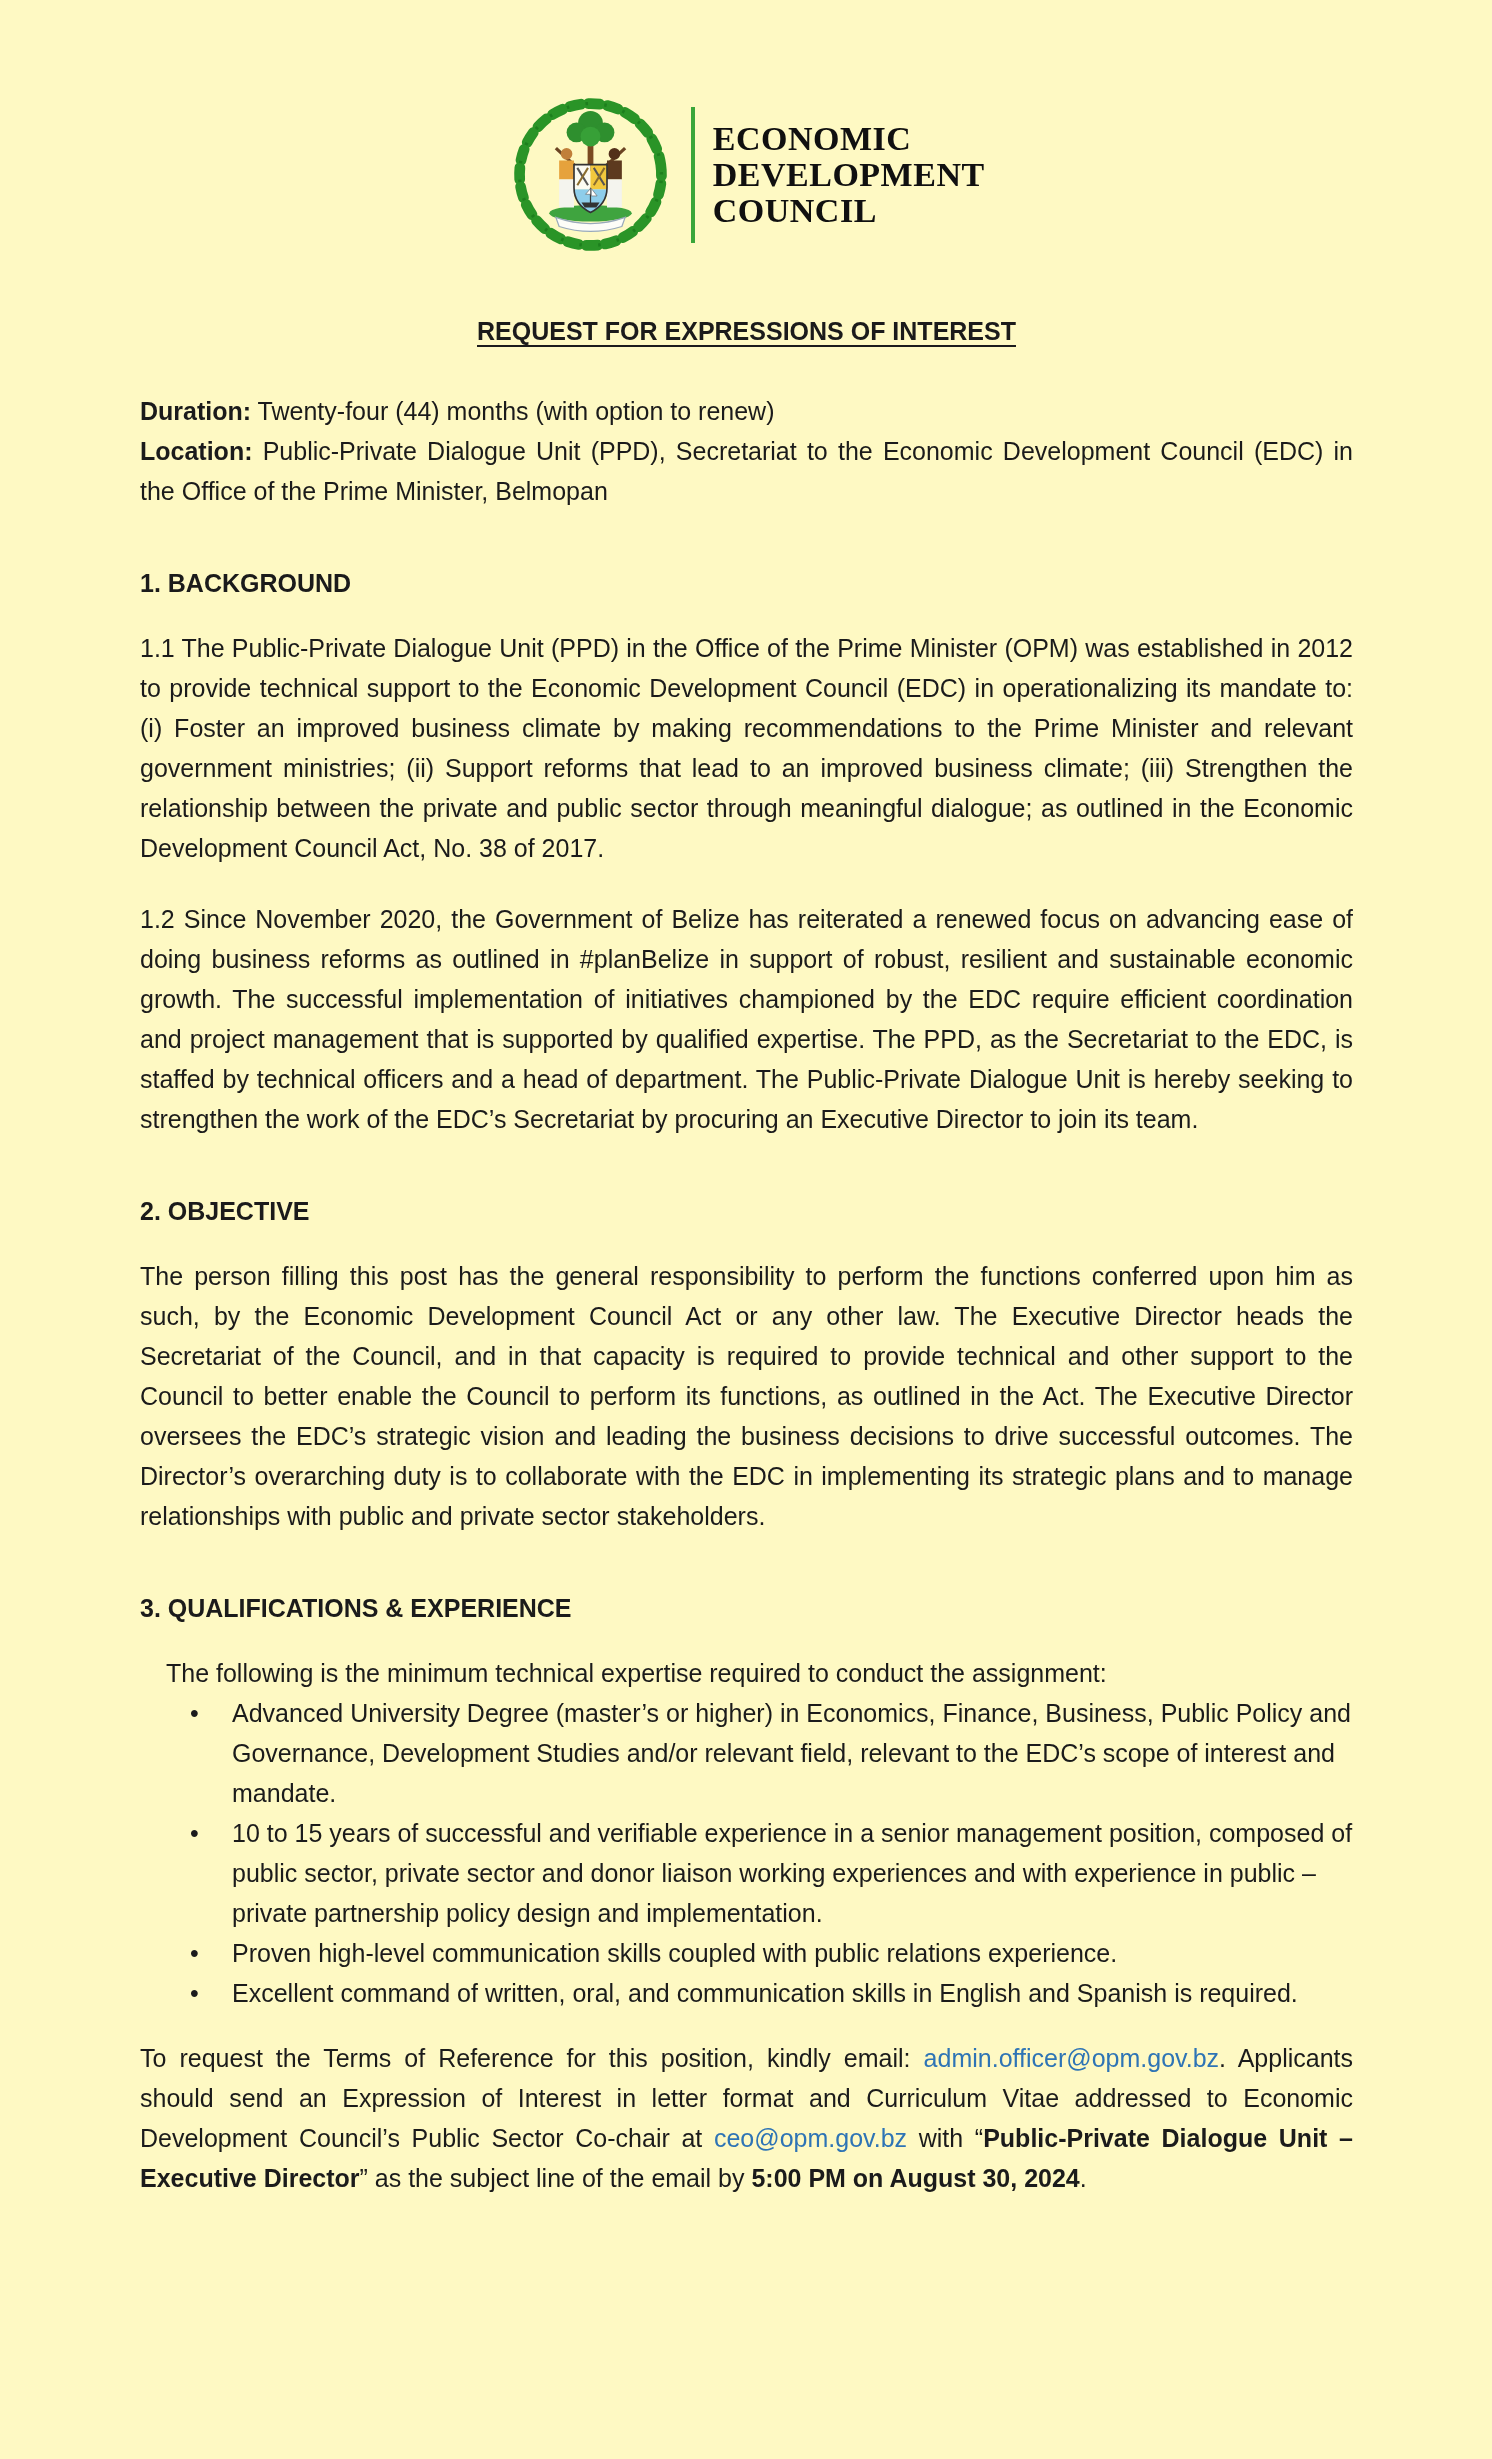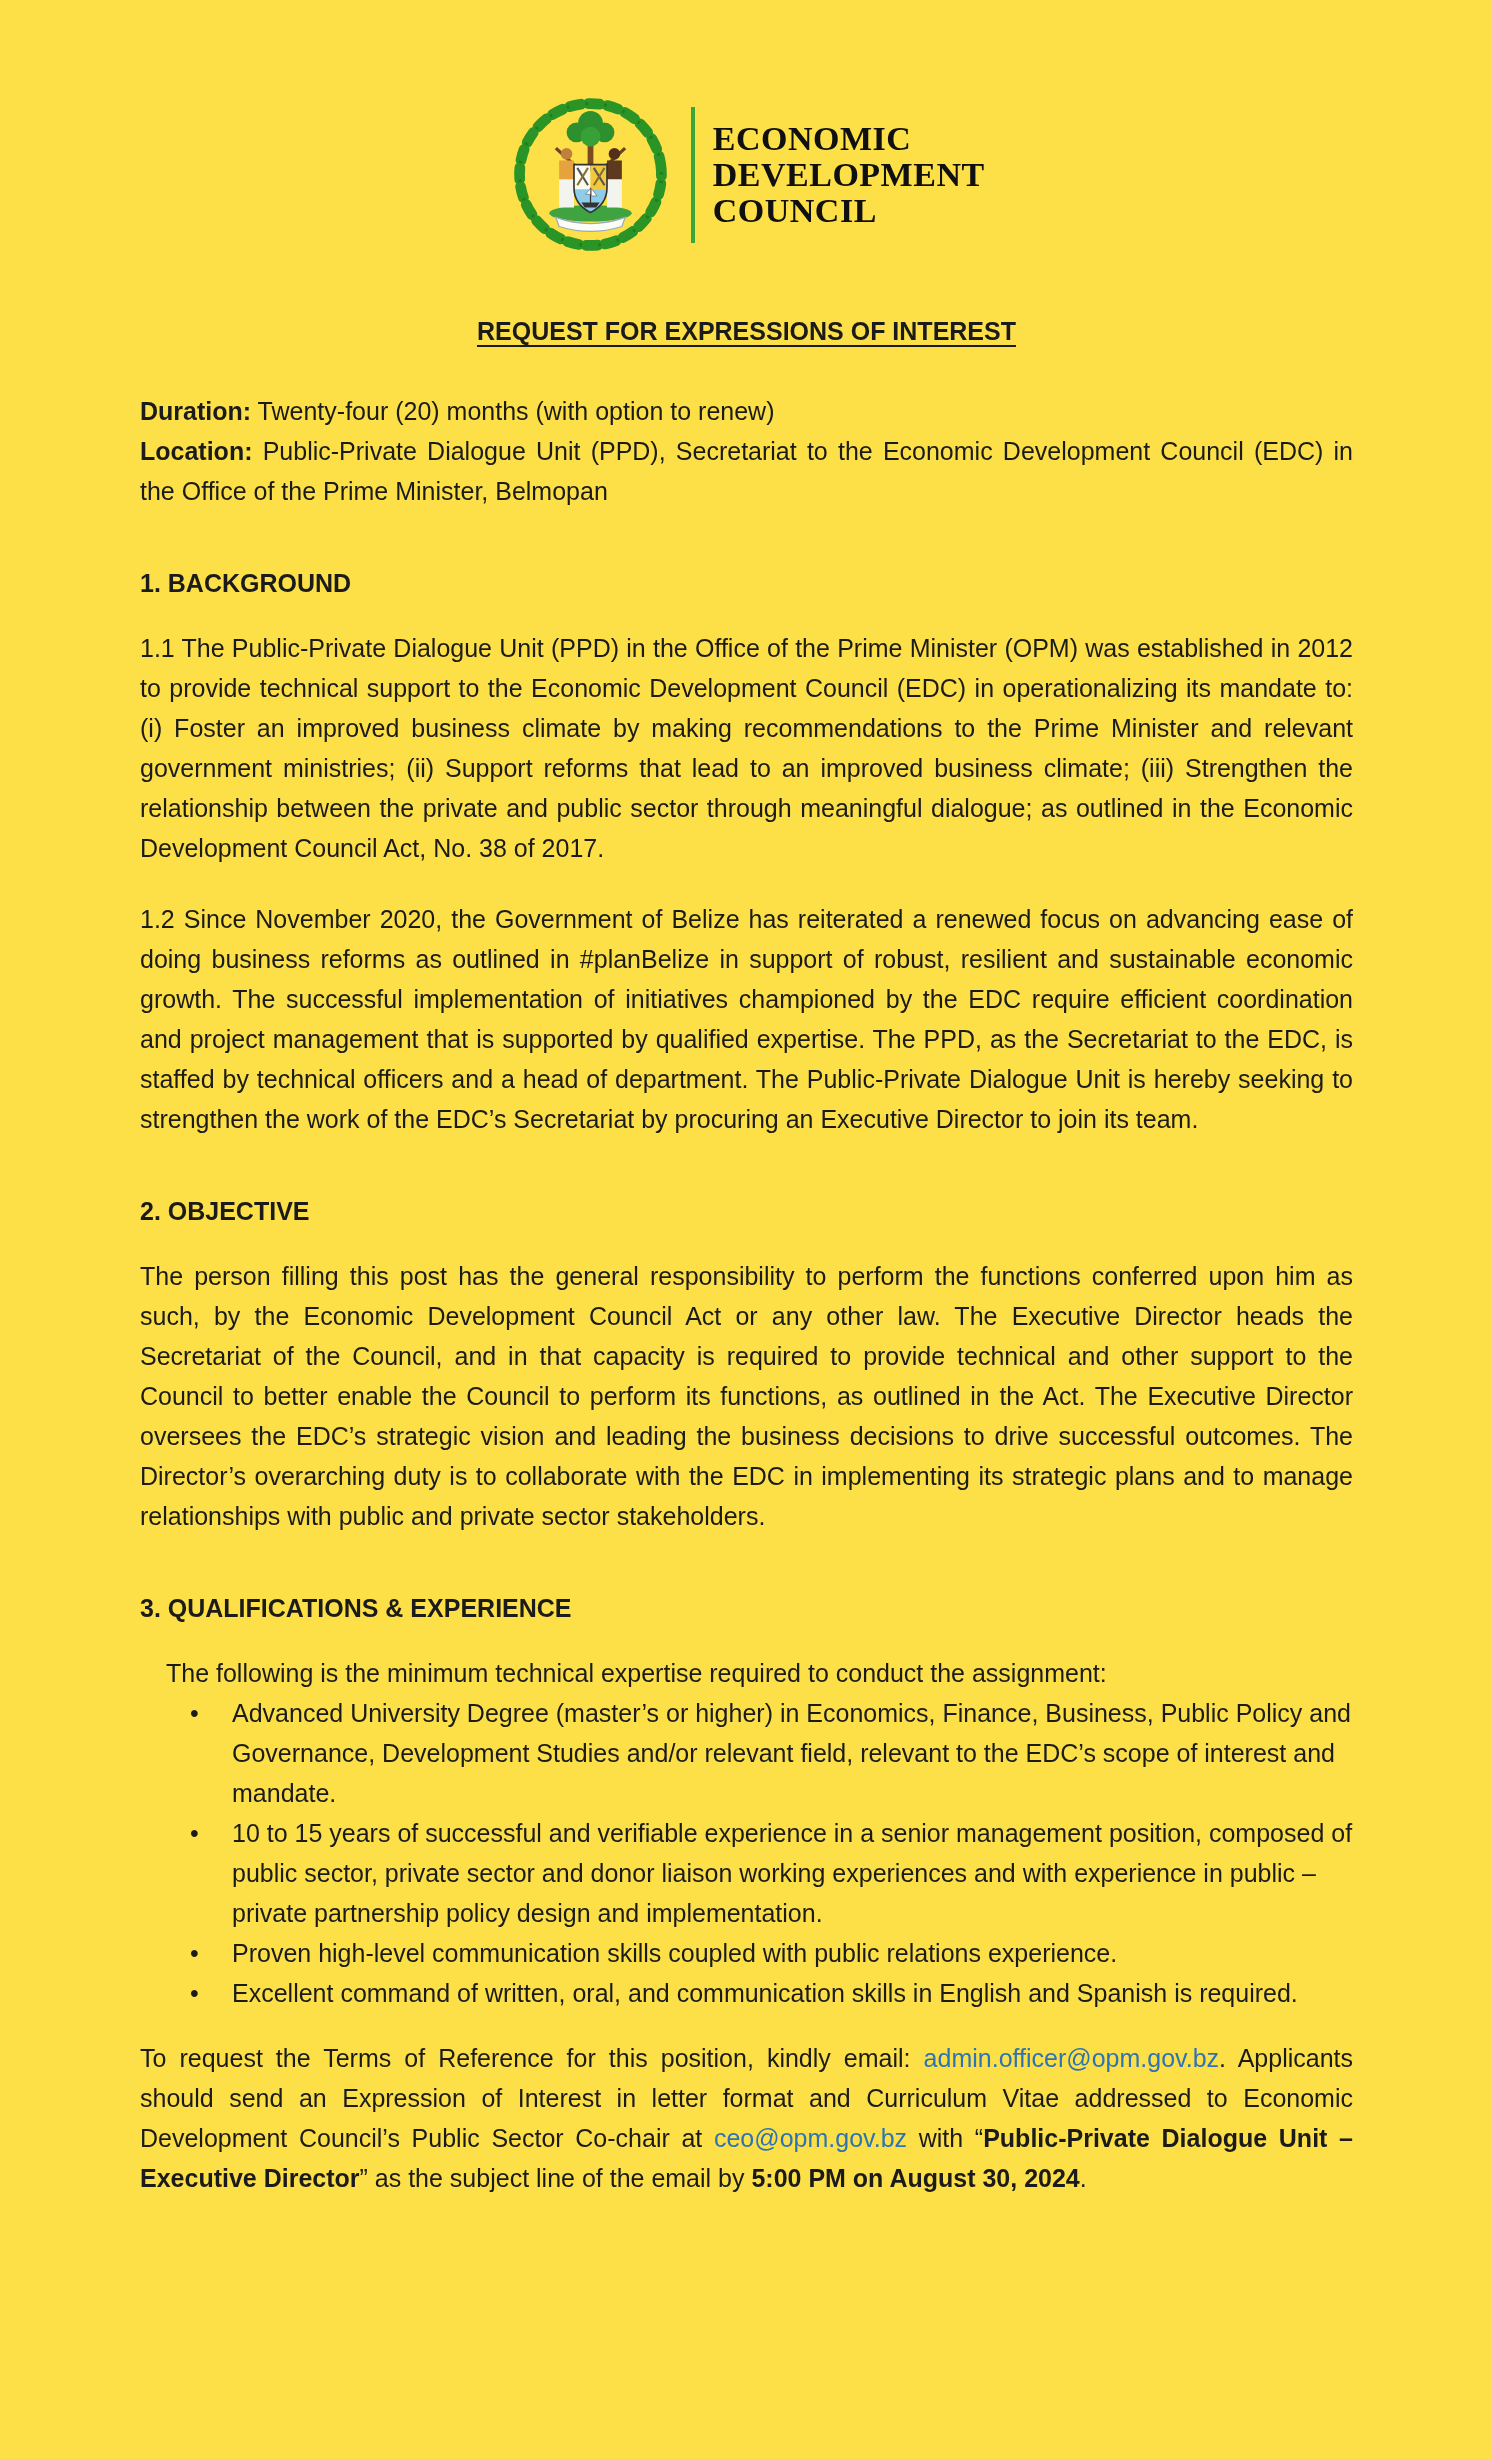--- a/index.html
+++ b/index.html
@@ -1,17 +1,17 @@
 <!DOCTYPE html>
 <html><head>
 <meta charset="utf-8">
 <style>
   html,body{margin:0;padding:0;background:#ffffff;}
   .page{
-    width:1493px;height:2459px;background:#fde047;box-sizing:border-box;
+    width:1493px;height:2459px;background:#fef9c3;box-sizing:border-box;
     padding:92px 140px 0 140px;
     font-family:"Liberation Sans",sans-serif;
     font-size:25px;line-height:40px;color:#1b1b1b;
   }
   
   .logo-row{display:flex;justify-content:center;align-items:center;gap:17.3px;}
   .crest{width:165px;height:165px;flex:0 0 auto;}
   .logo-divider{width:4.8px;height:136px;background:#3aa63a;flex:0 0 auto;}
   .wordmark{
     font-family:"Liberation Serif",serif;font-weight:bold;color:#101010;
@@ -93,21 +93,21 @@
     <div class="wordmark">
       <div>ECONOMIC</div>
       <div>DEVELOPMENT</div>
       <div>COUNCIL</div>
     </div>
   </div>
 
   <div class="doc-title">REQUEST FOR EXPRESSIONS OF INTEREST</div>
 
   <div class="job-block">
-    <div><span class="job-label">Duration:</span><span> Twenty-four (20) months (with option to renew)</span></div>
+    <div><span class="job-label">Duration:</span><span> Twenty-four (44) months (with option to renew)</span></div>
     <div><span class="job-label">Location:</span><span> Public-Private Dialogue Unit (PPD), Secretariat to the Economic Development Council (EDC) in the Office of the Prime Minister, Belmopan</span></div>
   </div>
 
   <div class="section-heading">1. BACKGROUND</div>
   <div class="para">1.1 The Public-Private Dialogue Unit (PPD) in the Office of the Prime Minister (OPM) was established in 2012 to provide technical support to the Economic Development Council (EDC) in operationalizing its mandate to: (i) Foster an improved business climate by making recommendations to the Prime Minister and relevant government ministries; (ii) Support reforms that lead to an improved business climate; (iii) Strengthen the relationship between the private and public sector through meaningful dialogue; as outlined in the Economic Development Council Act, No. 38 of 2017.</div>
   <div class="para" style="margin-top:31px;">1.2 Since November 2020, the Government of Belize has reiterated a renewed focus on advancing ease of doing business reforms as outlined in #planBelize in support of robust, resilient and sustainable economic growth. The successful implementation of initiatives championed by the EDC require efficient coordination and project management that is supported by qualified expertise. The PPD, as the Secretariat to the EDC, is staffed by technical officers and a head of department. The Public-Private Dialogue Unit is hereby seeking to strengthen the work of the EDC’s Secretariat by procuring an Executive Director to join its team.</div>
 
   <div class="section-heading">2. OBJECTIVE</div>
   <div class="para">The person filling this post has the general responsibility to perform the functions conferred upon him as such, by the Economic Development Council Act or any other law.  The Executive Director heads the Secretariat of the Council, and in that capacity is required to provide technical and other support to the Council to better enable the Council to perform its functions, as outlined in the Act. The Executive Director oversees the EDC’s strategic vision and leading the business decisions to drive successful outcomes. The Director’s overarching duty is to collaborate with the EDC in implementing its strategic plans and to manage relationships with public and private sector stakeholders.</div>
 

